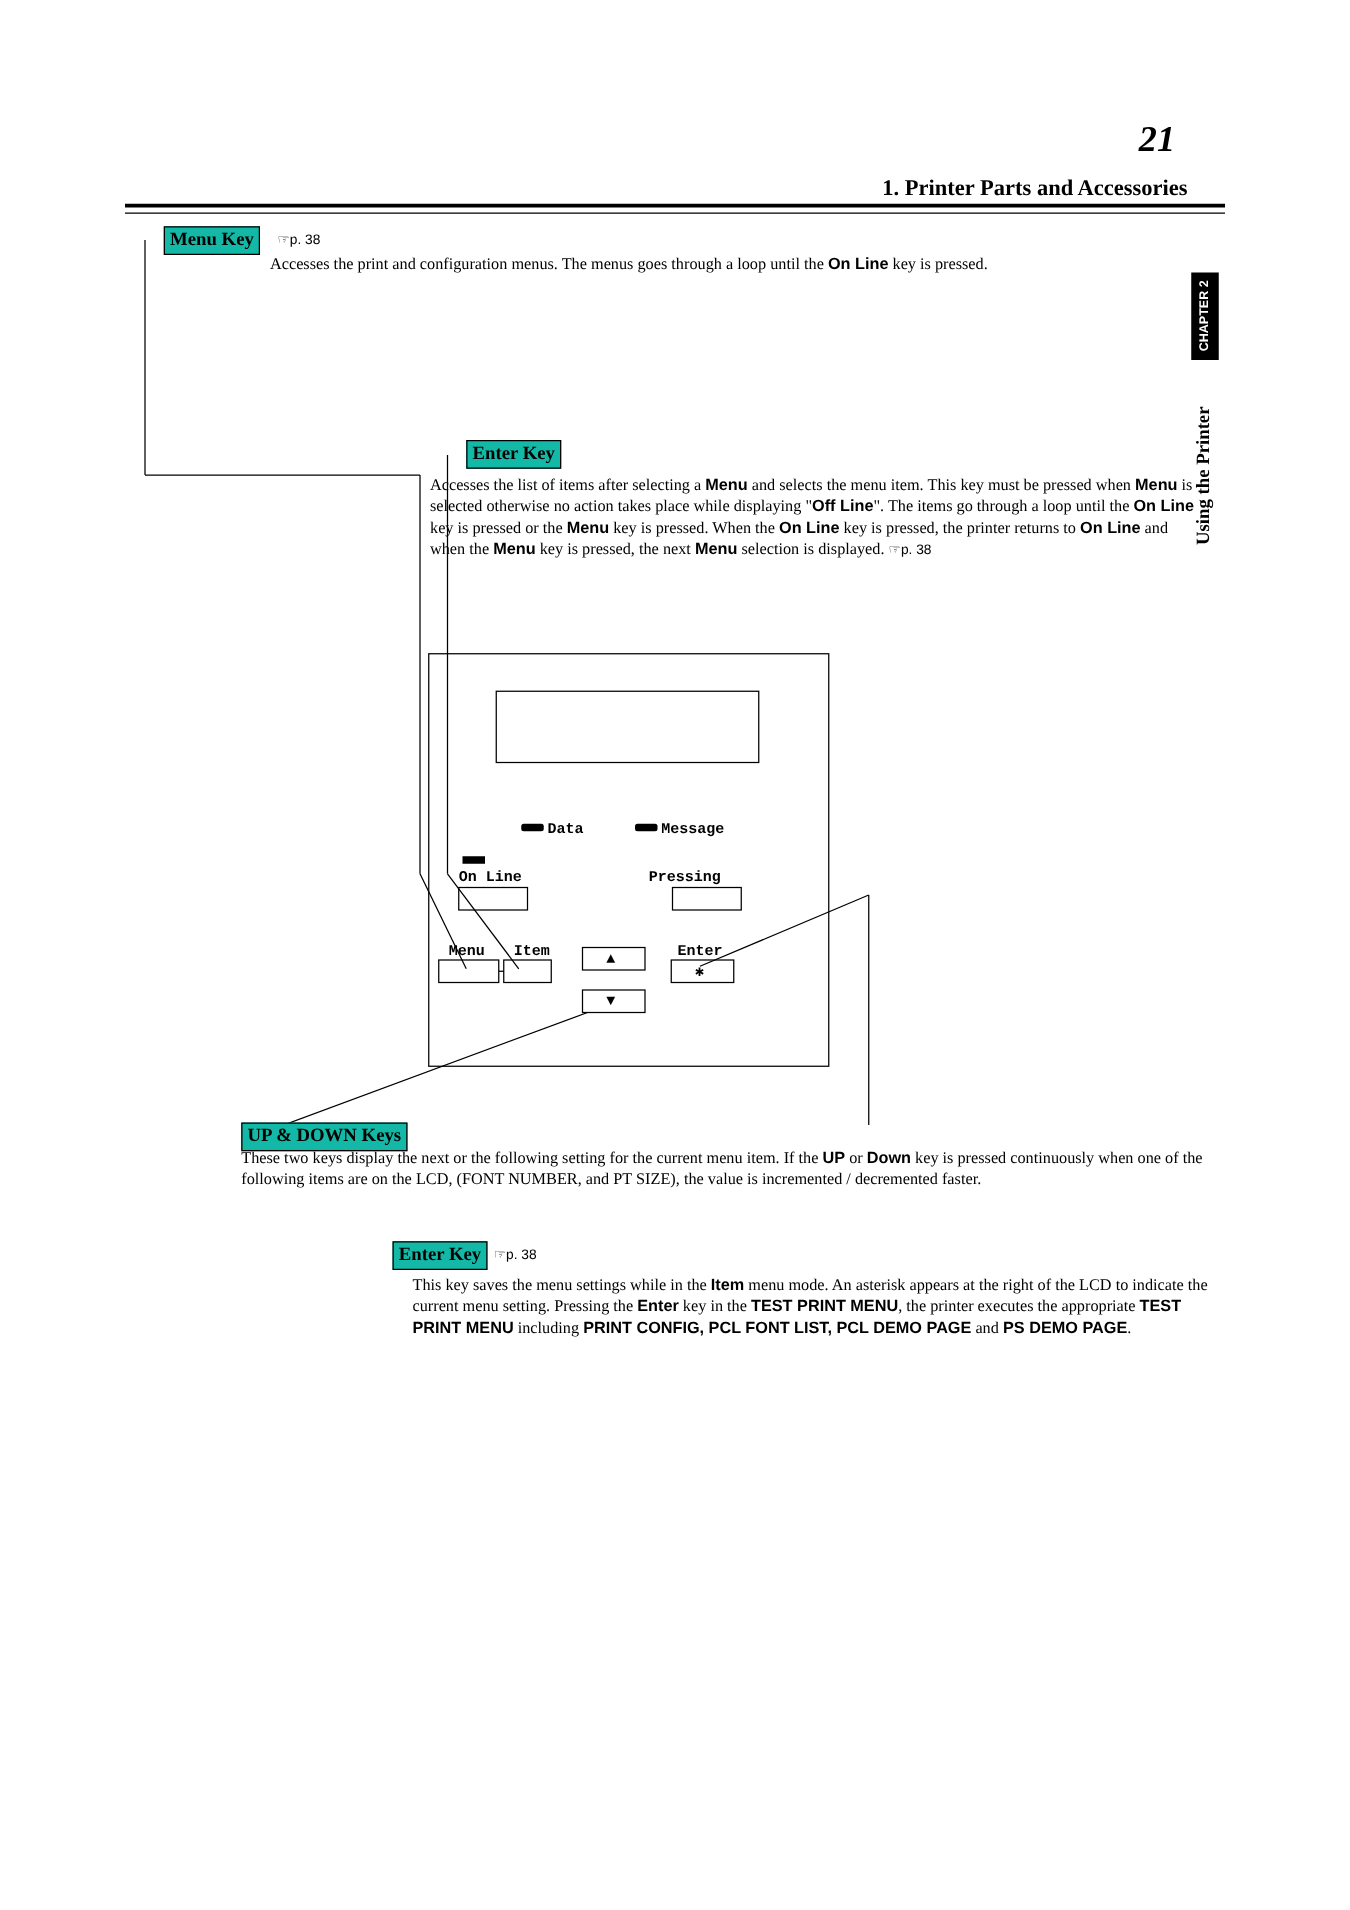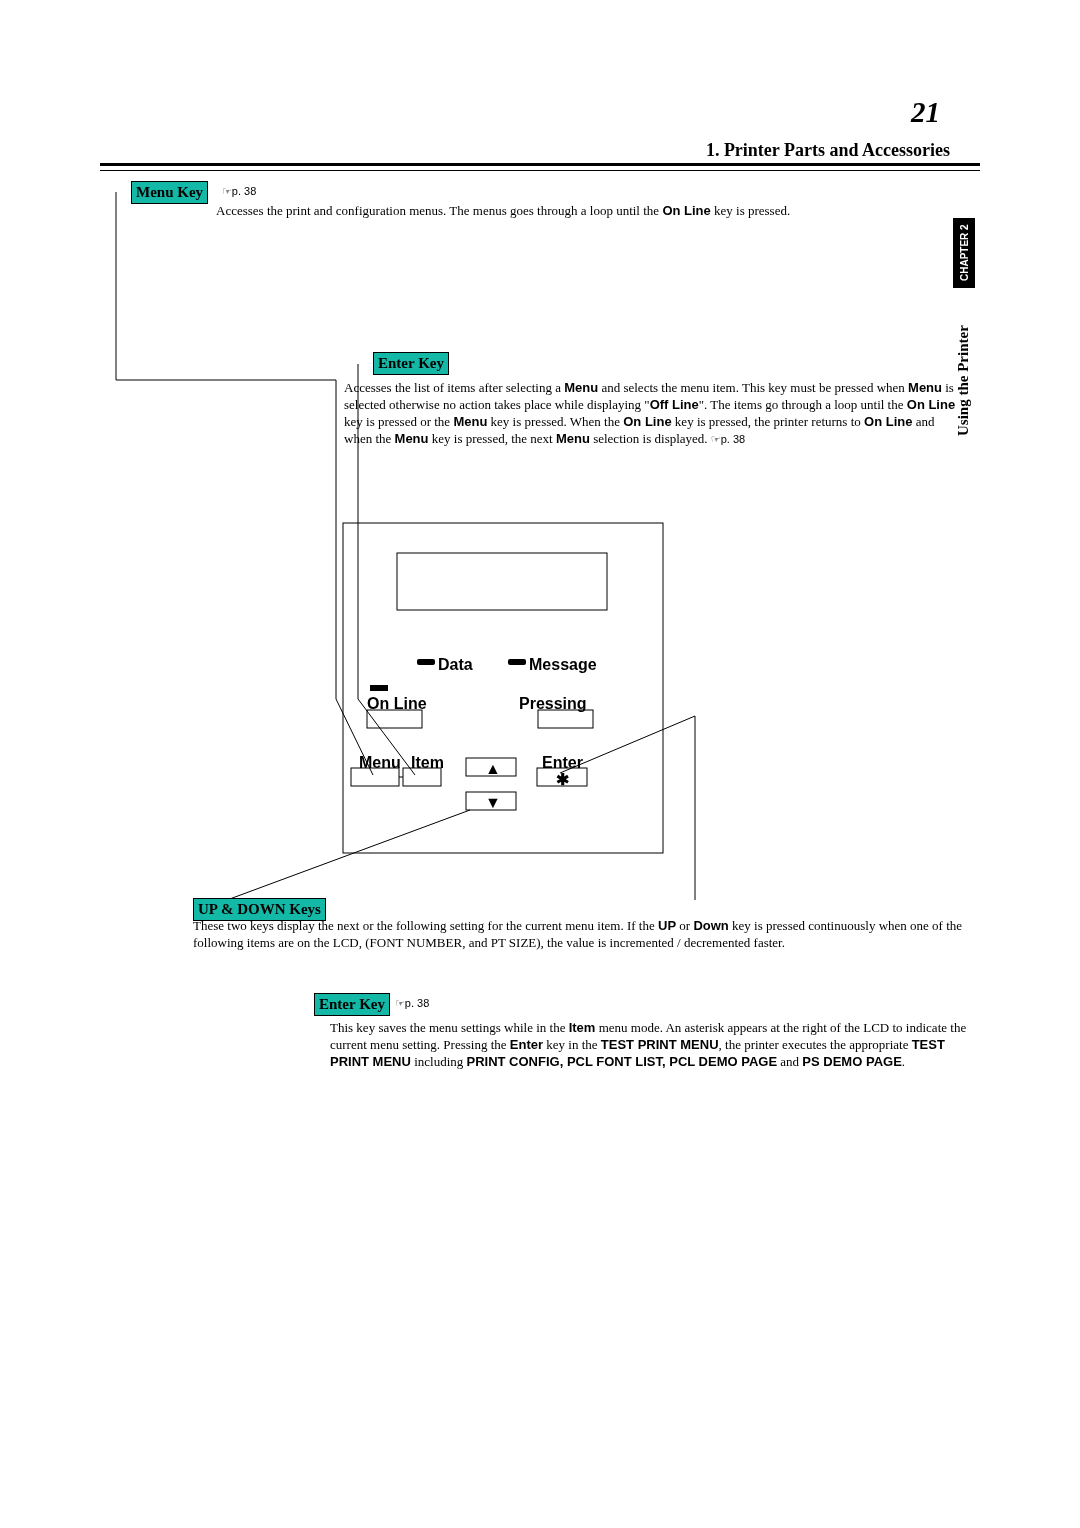--- a/index.html
+++ b/index.html
@@ -99,22 +99,22 @@
     .text-updown { top: 918px; left: 193px; width: 770px; }
     .text-enter { top: 1020px; left: 330px; width: 640px; }
     .panel-svg {
       position: absolute;
       top: 180px;
       left: 100px;
       z-index: 1;
     }
     .panel-label {
       position: absolute;
-      font-family: Liberation Sans, sans-serif;
-      font-size: 16px;
+      font-family: Liberation Mono, monospace;
+      font-size: 12px;
       font-weight: bold;
     }
     .indic {
       position: absolute;
       width: 18px;
       height: 6px;
       background: #000;
       border-radius: 2px;
     }
   </style>

